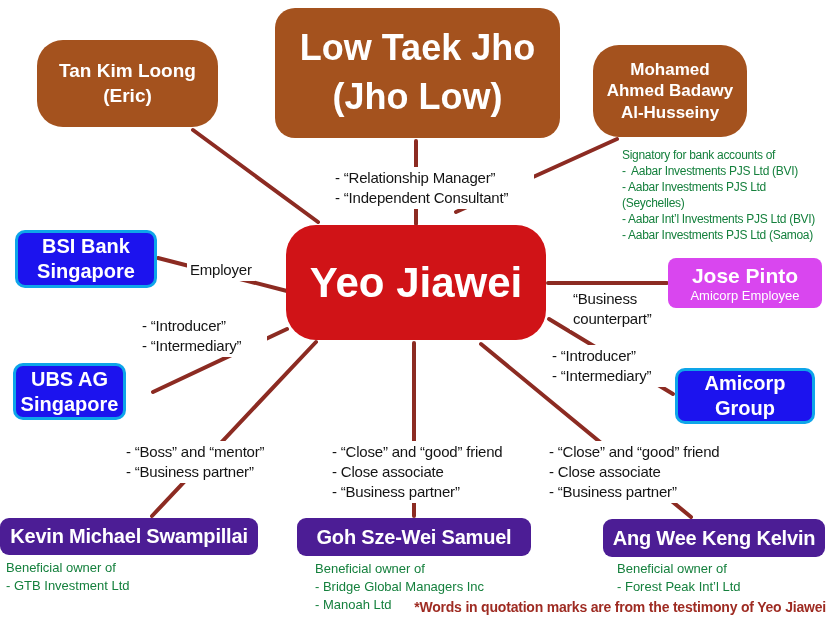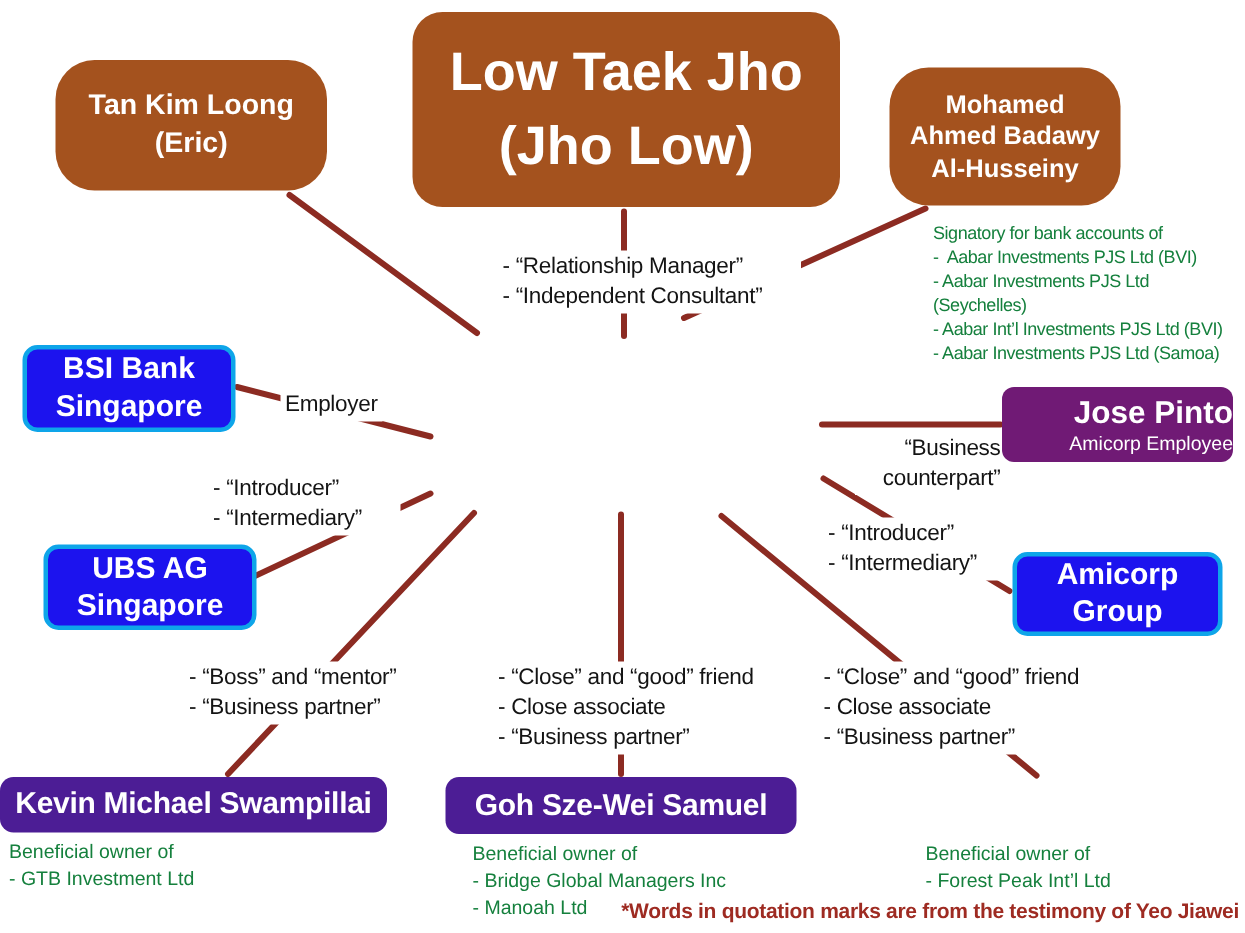--- a/index.html
+++ b/index.html
@@ -6,21 +6,21 @@
   body{width:830px;height:622px;overflow:hidden;background:#ffffff;
        font-family:"Liberation Sans",sans-serif;position:relative;}
   #stage{position:absolute;left:0;top:0;width:830px;height:622px;}
   svg.wires{position:absolute;left:0;top:0;z-index:1;}
   .node{position:absolute;z-index:3;display:flex;flex-direction:column;align-items:center;
         justify-content:center;text-align:center;color:#fff;font-weight:bold;box-sizing:border-box;}
   .nl{white-space:pre-line;}
   .brown{background:#A4521E;border-radius:26px;}
   .red{background:#D01317;border-radius:30px;}
   .blue{background:#1C13EE;border:3px solid #0ea5e9;border-radius:10px;}
-  .green{background:#701a75;border-radius:8px;align-items:flex-end;}
+  .green{background:#d946ef;border-radius:8px;}
   .purple{background:#4c1d95;border-radius:9px;letter-spacing:-0.2px;}
   .lbl{position:absolute;z-index:2;background:#ffffff;color:#141414;font-size:15px;
        line-height:1.33;white-space:pre-line;padding:1px 3px;letter-spacing:-0.2px;}
   .note{position:absolute;z-index:2;color:#15803d;font-size:13px;line-height:1.4;
         white-space:pre;}
   #sig-note{font-size:12px;line-height:1.34;letter-spacing:-0.3px;}
   #footnote{position:absolute;z-index:2;right:4px;top:599px;width:420px;text-align:right;
             color:#9E2B22;font-size:14px;font-weight:600;letter-spacing:-0.2px;}
 </style>
 </head>
@@ -52,27 +52,30 @@
     <span class="nl">Low Taek Jho
 (Jho Low)</span>
   </div>
 
   <div class="node brown" style="left:593px;top:45px;width:154px;height:92px;font-size:17px;line-height:1.27;">
     <span class="nl">Mohamed
 Ahmed Badawy
 Al-Husseiny</span>
   </div>
 
+  <div class="node red" style="left:286px;top:225px;width:260px;height:115px;font-size:42px;">
+    <span class="nl">Yeo Jiawei</span>
+  </div>
 
   <div class="node blue" style="left:15px;top:230px;width:142px;height:58px;font-size:20px;line-height:1.25;">
     <span class="nl">BSI Bank
 Singapore</span>
   </div>
 
-  <div class="node blue" style="left:13px;top:363px;width:142px;height:57px;font-size:20px;line-height:1.25;margin-left:16px;">
+  <div class="node blue" style="left:13px;top:363px;width:113px;height:57px;font-size:20px;line-height:1.25;">
     <span class="nl">UBS AG
 Singapore</span>
   </div>
 
   <div class="node green" style="left:668px;top:258px;width:154px;height:50px;">
     <span style="font-size:21px;">Jose Pinto</span>
     <span style="font-size:13px;font-weight:500;">Amicorp Employee</span>
   </div>
 
   <div class="node blue" style="left:675px;top:368px;width:140px;height:56px;font-size:20px;line-height:1.25;justify-content:flex-end;">
@@ -81,30 +84,33 @@
   </div>
 
   <div class="node purple" style="left:0px;top:518px;width:258px;height:37px;font-size:20px;">
     <span class="nl">Kevin Michael Swampillai</span>
   </div>
 
   <div class="node purple" style="left:297px;top:518px;width:234px;height:38px;font-size:20px;">
     <span class="nl">Goh Sze-Wei Samuel</span>
   </div>
 
+  <div class="node purple" style="left:603px;top:519px;width:222px;height:38px;font-size:20px;">
+    <span class="nl">Ang Wee Keng Kelvin</span>
+  </div>
 
   <div class="lbl" style="left:332px;top:167px;width:196px;">- “Relationship Manager”
 - “Independent Consultant”</div>
 
   <div class="lbl" style="left:187px;top:259px;">Employer</div>
 
   <div class="lbl" style="left:139px;top:315px;width:122px;">- “Introducer”
 - “Intermediary”</div>
 
-  <div class="lbl" style="left:570px;top:288px;width:94px;text-align:right;">“Business
+  <div class="lbl" style="left:570px;top:288px;width:94px;text-align:left;">“Business
 counterpart”</div>
 
   <div class="lbl" style="left:549px;top:345px;width:122px;">- “Introducer”
 - “Intermediary”</div>
 
   <div class="lbl" style="left:123px;top:441px;width:160px;">- “Boss” and “mentor”
 - “Business partner”</div>
 
   <div class="lbl" style="left:329px;top:441px;width:196px;">- “Close” and “good” friend
 - Close associate

